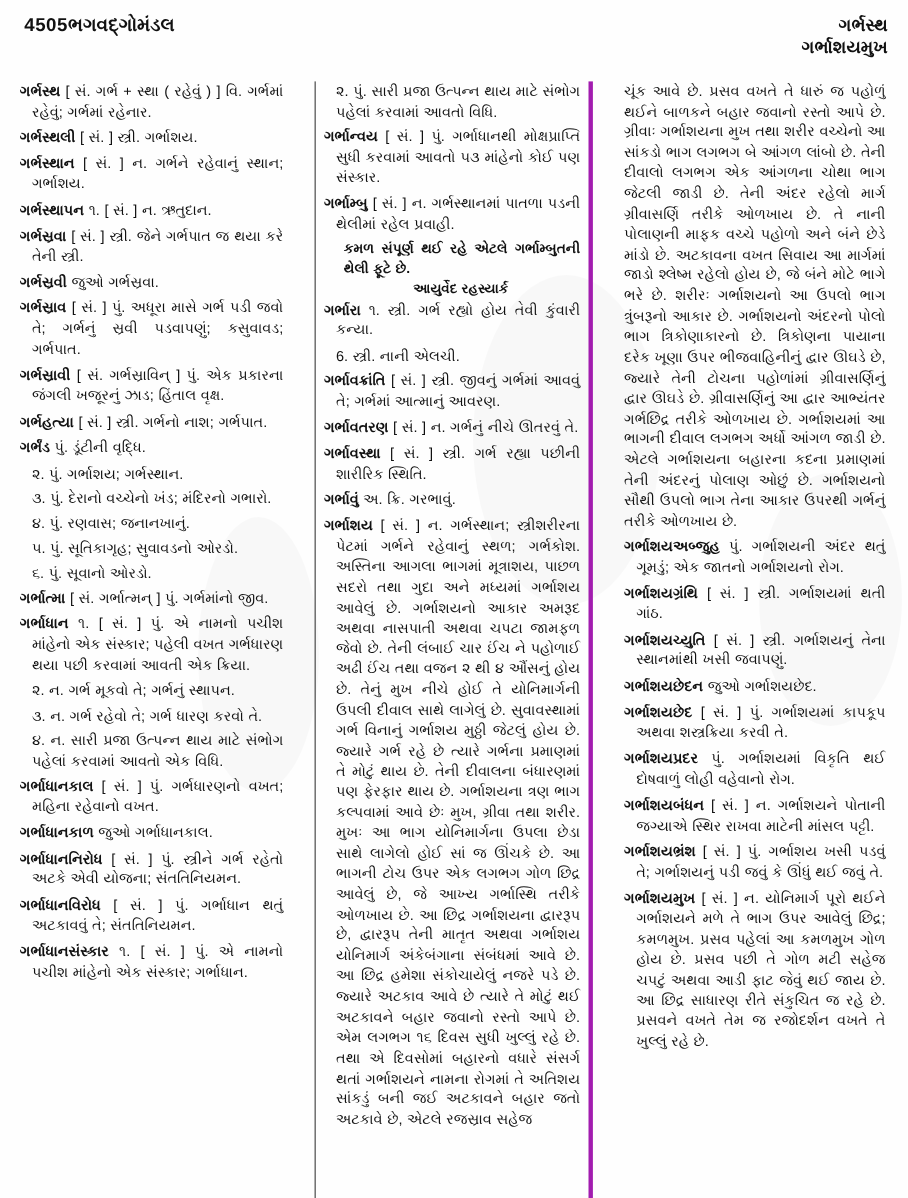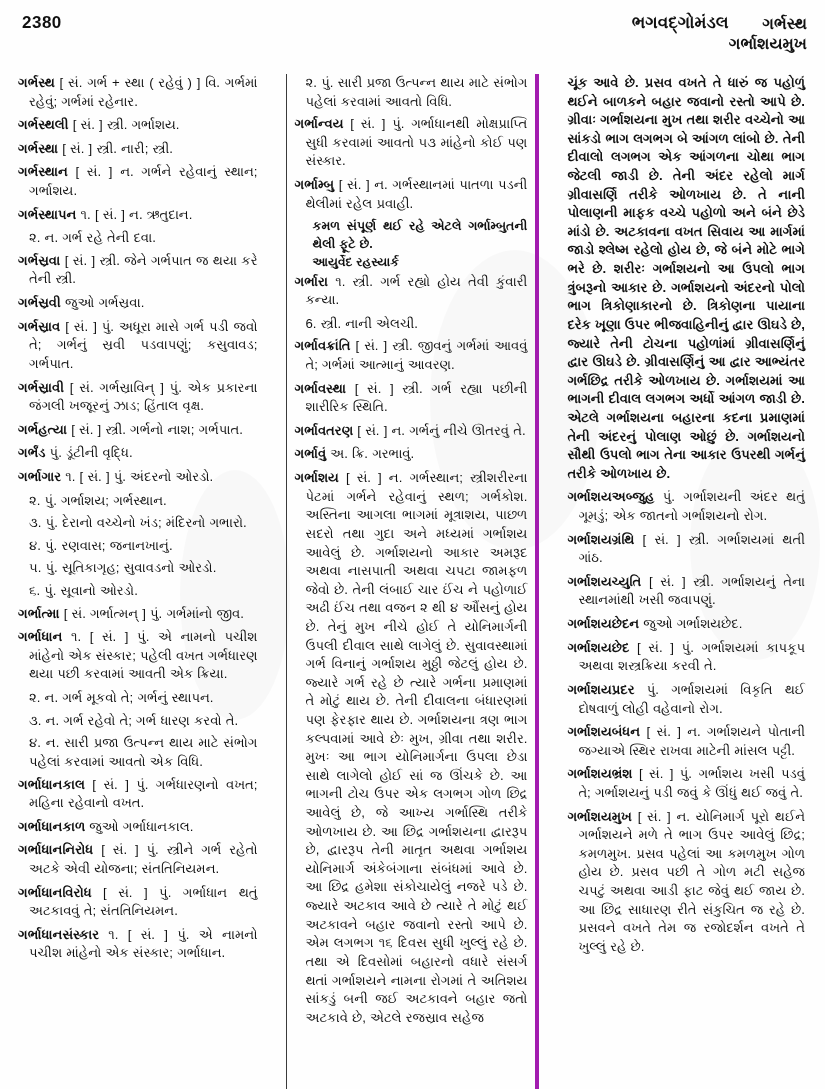--- a/index.html
+++ b/index.html
@@ -39,21 +39,21 @@
     font-size: 17px;
     font-weight: bold;
     line-height: 1.1;
     letter-spacing: .5px;
     white-space: nowrap;
   }
   .hdr-center {
     font-size: 17px;
     font-weight: bold;
     line-height: 1.1;
-    text-align: right;
+    text-align: left;
     flex: 1;
     white-space: nowrap;
   }
   .hdr-right {
     text-align: right;
     line-height: 1.22;
     white-space: nowrap;
   }
   .hdr-right .guide-a,
   .hdr-right .guide-b {
@@ -88,21 +88,20 @@
     text-align: justify;
     text-justify: inter-word;
     text-indent: -11px;
     padding-left: 11px;
     word-spacing: .5px;
   }
   .entry.cont {
     text-indent: 0;
     padding-left: 0;
     margin-bottom: 5px;
-    font-weight: bold;
   }
   .entry.sub {
     text-indent: 0;
     padding-left: 11px;
     margin-bottom: 4px;
   }
   .hw {
     font-weight: bold;
   }
   .quote {
@@ -110,21 +109,21 @@
     font-size: 12.6px;
     line-height: 1.4;
     text-indent: 0;
     padding-left: 18px;
     margin: 1px 0 2px 0;
     text-align: justify;
     font-weight: bold;
   }
   .quote .src {
     display: block;
-    text-align: left;
+    text-align: center;
     font-size: 12.2px;
     padding-right: 2px;
   }
 
   
   .blotch {
     position: absolute;
     border-radius: 50%;
     background: rgba(0,0,0,0.022);
     pointer-events: none;
@@ -136,43 +135,40 @@
 </head>
 <body>
 
 <div class="page">
 
   <div class="blotch b1"></div>
   <div class="blotch b2"></div>
   <div class="blotch b3"></div>
 
   <div class="page-header">
-    <div class="hdr-left">2380</div>
+    <div class="hdr-left">4505</div>
     <div class="hdr-center">ભગવદ્ગોમંડલ</div>
     <div class="hdr-right">
       <span class="guide-a">ગર્ભસ્થ</span>
       <span class="guide-b">ગર્ભાશયમુખ</span>
     </div>
   </div>
 
   <div class="columns">
     <div class="col col-1">
         <div class="entry"><span class="hw">ગર્ભસ્થ</span><span> [ સં. ગર્ભ + સ્થા ( રહેવું ) ] વિ. ગર્ભમાં રહેવું; ગર્ભમાં રહેનાર.</span></div>
         <div class="entry"><span class="hw">ગર્ભસ્થલી</span><span> [ સં. ] સ્ત્રી. ગર્ભાશય.</span></div>
-        <div class="entry"><span class="hw">ગર્ભસ્થા</span><span> [ સં. ] સ્ત્રી. નારી; સ્ત્રી.</span></div>
         <div class="entry"><span class="hw">ગર્ભસ્થાન</span><span> [ સં. ] ન. ગર્ભને રહેવાનું સ્થાન; ગર્ભાશય.</span></div>
         <div class="entry"><span class="hw">ગર્ભસ્થાપન</span><span> ૧. [ સં. ] ન. ઋતુદાન.</span></div>
-        <div class="entry sub"><span>૨. ન. ગર્ભ રહે તેની દવા.</span></div>
         <div class="entry"><span class="hw">ગર્ભસ્રવા</span><span> [ સં. ] સ્ત્રી. જેને ગર્ભપાત જ થયા કરે તેની સ્ત્રી.</span></div>
         <div class="entry"><span class="hw">ગર્ભસ્રવી</span><span> જુઓ ગર્ભસ્રવા.</span></div>
         <div class="entry"><span class="hw">ગર્ભસ્રાવ</span><span> [ સં. ] પું. અધૂરા માસે ગર્ભ પડી જવો તે; ગર્ભનું સ્રવી પડવાપણું; કસુવાવડ; ગર્ભપાત.</span></div>
         <div class="entry"><span class="hw">ગર્ભસ્રાવી</span><span> [ સં. ગર્ભસ્રાવિન્ ] પું. એક પ્રકારના જંગલી ખજૂરનું ઝાડ; હિંતાલ વૃક્ષ.</span></div>
         <div class="entry"><span class="hw">ગર્ભહત્યા</span><span> [ સં. ] સ્ત્રી. ગર્ભનો નાશ; ગર્ભપાત.</span></div>
         <div class="entry"><span class="hw">ગર્ભંડ</span><span> પું. ડૂંટીની વૃદ્ધિ.</span></div>
-        <div class="entry"><span class="hw">ગર્ભાગાર</span><span> ૧. [ સં. ] પું. અંદરનો ઓરડો.</span></div>
         <div class="entry sub"><span>૨. પું. ગર્ભાશય; ગર્ભસ્થાન.</span></div>
         <div class="entry sub"><span>૩. પું. દેરાનો વચ્ચેનો ખંડ; મંદિરનો ગભારો.</span></div>
         <div class="entry sub"><span>૪. પું. રણવાસ; જનાનખાનું.</span></div>
         <div class="entry sub"><span>૫. પું. સૂતિકાગૃહ; સુવાવડનો ઓરડો.</span></div>
         <div class="entry sub"><span>૬. પું. સૂવાનો ઓરડો.</span></div>
         <div class="entry"><span class="hw">ગર્ભાત્મા</span><span> [ સં. ગર્ભાત્મન્ ] પું. ગર્ભમાંનો જીવ.</span></div>
         <div class="entry"><span class="hw">ગર્ભાધાન</span><span> ૧. [ સં. ] પું. એ નામનો પચીશ માંહેનો એક સંસ્કાર; પહેલી વખત ગર્ભધારણ થયા પછી કરવામાં આવતી એક ક્રિયા.</span></div>
         <div class="entry sub"><span>૨. ન. ગર્ભ મૂકવો તે; ગર્ભનું સ્થાપન.</span></div>
         <div class="entry sub"><span>૩. ન. ગર્ભ રહેવો તે; ગર્ભ ધારણ કરવો તે.</span></div>
         <div class="entry sub"><span>૪. ન. સારી પ્રજા ઉત્પન્ન થાય માટે સંભોગ પહેલાં કરવામાં આવતો એક વિધિ.</span></div>
@@ -183,22 +179,22 @@
         <div class="entry"><span class="hw">ગર્ભાધાનસંસ્કાર</span><span> ૧. [ સં. ] પું. એ નામનો પચીશ માંહેનો એક સંસ્કાર; ગર્ભાધાન.</span></div>
       </div>
     <div class="col col-2">
         <div class="entry sub"><span>૨. પું. સારી પ્રજા ઉત્પન્ન થાય માટે સંભોગ પહેલાં કરવામાં આવતો વિધિ.</span></div>
         <div class="entry"><span class="hw">ગર્ભાન્વય</span><span> [ સં. ] પું. ગર્ભાધાનથી મોક્ષપ્રાપ્તિ સુધી કરવામાં આવતો ૫૩ માંહેનો કોઈ પણ સંસ્કાર.</span></div>
         <div class="entry"><span class="hw">ગર્ભામ્બુ</span><span> [ સં. ] ન. ગર્ભસ્થાનમાં પાતળા પડની થેલીમાં રહેલ પ્રવાહી.</span></div>
         <div class="entry quote"><span>કમળ સંપૂર્ણ થઈ રહે એટલે ગર્ભામ્બુતની થેલી ફૂટે છે.</span><span class="src">આયુર્વેદ રહસ્યાર્ક</span></div>
         <div class="entry"><span class="hw">ગર્ભારા</span><span> ૧. સ્ત્રી. ગર્ભ રહ્યો હોય તેવી કુંવારી કન્યા.</span></div>
         <div class="entry sub"><span>6. સ્ત્રી. નાની એલચી.</span></div>
         <div class="entry"><span class="hw">ગર્ભાવક્રાંતિ</span><span> [ સં. ] સ્ત્રી. જીવનું ગર્ભમાં આવવું તે; ગર્ભમાં આત્માનું આવરણ.</span></div>
+        <div class="entry"><span class="hw">ગર્ભાવતરણ</span><span> [ સં. ] ન. ગર્ભનું નીચે ઊતરવું તે.</span></div>
         <div class="entry"><span class="hw">ગર્ભાવસ્થા</span><span> [ સં. ] સ્ત્રી. ગર્ભ રહ્યા પછીની શારીરિક સ્થિતિ.</span></div>
-        <div class="entry"><span class="hw">ગર્ભાવતરણ</span><span> [ સં. ] ન. ગર્ભનું નીચે ઊતરવું તે.</span></div>
         <div class="entry"><span class="hw">ગર્ભાવું</span><span> અ. ક્રિ. ગરભાવું.</span></div>
         <div class="entry"><span class="hw">ગર્ભાશય</span><span> [ સં. ] ન. ગર્ભસ્થાન; સ્ત્રીશરીરના પેટમાં ગર્ભને રહેવાનું સ્થળ; ગર્ભકોશ. અસ્તિના આગલા ભાગમાં મૂત્રાશય, પાછળ સદરો તથા ગુદા અને મધ્યમાં ગર્ભાશય આવેલું છે. ગર્ભાશયનો આકાર અમરૂદ અથવા નાસપાતી અથવા ચપટા જામફળ જેવો છે. તેની લંબાઈ ચાર ઈંચ ને પહોળાઈ અઢી ઈંચ તથા વજન ૨ થી ૪ ઔંસનું હોય છે. તેનું મુખ નીચે હોઈ તે યોનિમાર્ગની ઉપલી દીવાલ સાથે લાગેલું છે. સુવાવસ્થામાં ગર્ભ વિનાનું ગર્ભાશય મુઠ્ઠી જેટલું હોય છે. જ્યારે ગર્ભ રહે છે ત્યારે ગર્ભના પ્રમાણમાં તે મોટું થાય છે. તેની દીવાલના બંધારણમાં પણ ફેરફાર થાય છે. ગર્ભાશયના ત્રણ ભાગ કલ્પવામાં આવે છેઃ મુખ, ગ્રીવા તથા શરીર. મુખઃ આ ભાગ યોનિમાર્ગના ઉપલા છેડા સાથે લાગેલો હોઈ સાં જ ઊંચકે છે. આ ભાગની ટોચ ઉપર એક લગભગ ગોળ છિદ્ર આવેલું છે, જે આખ્ય ગર્ભાસ્થિ તરીકે ઓળખાય છે. આ છિદ્ર ગર્ભાશયના દ્વારરૂપ છે, દ્વારરૂપ તેની માતૃત અથવા ગર્ભાશય યોનિમાર્ગ અંકેબંગાના સંબંધમાં આવે છે. આ છિદ્ર હમેશા સંકોચાયેલું નજરે પડે છે. જ્યારે અટકાવ આવે છે ત્યારે તે મોટું થઈ અટકાવને બહાર જવાનો રસ્તો આપે છે. એમ લગભગ ૧૬ દિવસ સુધી ખુલ્લું રહે છે. તથા એ દિવસોમાં બહારનો વધારે સંસર્ગ થતાં ગર્ભાશયને નામના રોગમાં તે અતિશય સાંકડું બની જઈ અટકાવને બહાર જતો અટકાવે છે, એટલે રજસ્રાવ સહેજ</span></div>
       </div>
     <div class="col col-3">
         <div class="entry cont"><span>ચૂંક આવે છે. પ્રસવ વખતે તે ધારું જ પહોળું થઈને બાળકને બહાર જવાનો રસ્તો આપે છે. ગ્રીવાઃ ગર્ભાશયના મુખ તથા શરીર વચ્ચેનો આ સાંકડો ભાગ લગભગ બે આંગળ લાંબો છે. તેની દીવાલો લગભગ એક આંગળના ચોથા ભાગ જેટલી જાડી છે. તેની અંદર રહેલો માર્ગ ગ્રીવાસર્ણિ તરીકે ઓળખાય છે. તે નાની પોલાણની માફક વચ્ચે પહોળો અને બંને છેડે માંડો છે. અટકાવના વખત સિવાય આ માર્ગમાં જાડો શ્લેષ્મ રહેલો હોય છે, જે બંને મોટે ભાગે ભરે છે. શરીરઃ ગર્ભાશયનો આ ઉપલો ભાગ ત્રુંબરૂનો આકાર છે. ગર્ભાશયનો અંદરનો પોલો ભાગ ત્રિકોણાકારનો છે. ત્રિકોણના પાયાના દરેક ખૂણા ઉપર ભીજવાહિનીનું દ્વાર ઊઘડે છે, જ્યારે તેની ટોચના પહોળાંમાં ગ્રીવાસર્ણિનું દ્વાર ઊઘડે છે. ગ્રીવાસર્ણિનું આ દ્વાર આભ્યંતર ગર્ભછિદ્ર તરીકે ઓળખાય છે. ગર્ભાશયમાં આ ભાગની દીવાલ લગભગ અર્ધો આંગળ જાડી છે. એટલે ગર્ભાશયના બહારના કદના પ્રમાણમાં તેની અંદરનું પોલાણ ઓછું છે. ગર્ભાશયનો સૌથી ઉપલો ભાગ તેના આકાર ઉપરથી ગર્ભનું તરીકે ઓળખાય છે.</span></div>
         <div class="entry"><span class="hw">ગર્ભાશયઅબ્જુહ</span><span> પું. ગર્ભાશયની અંદર થતું ગૂમડું; એક જાતનો ગર્ભાશયનો રોગ.</span></div>
         <div class="entry"><span class="hw">ગર્ભાશયગ્રંથિ</span><span> [ સં. ] સ્ત્રી. ગર્ભાશયમાં થતી ગાંઠ.</span></div>
         <div class="entry"><span class="hw">ગર્ભાશયચ્યુતિ</span><span> [ સં. ] સ્ત્રી. ગર્ભાશયનું તેના સ્થાનમાંથી ખસી જવાપણું.</span></div>
         <div class="entry"><span class="hw">ગર્ભાશયછેદન</span><span> જુઓ ગર્ભાશયછેદ.</span></div>
         <div class="entry"><span class="hw">ગર્ભાશયછેદ</span><span> [ સં. ] પું. ગર્ભાશયમાં કાપકૂપ અથવા શસ્ત્રક્રિયા કરવી તે.</span></div>

